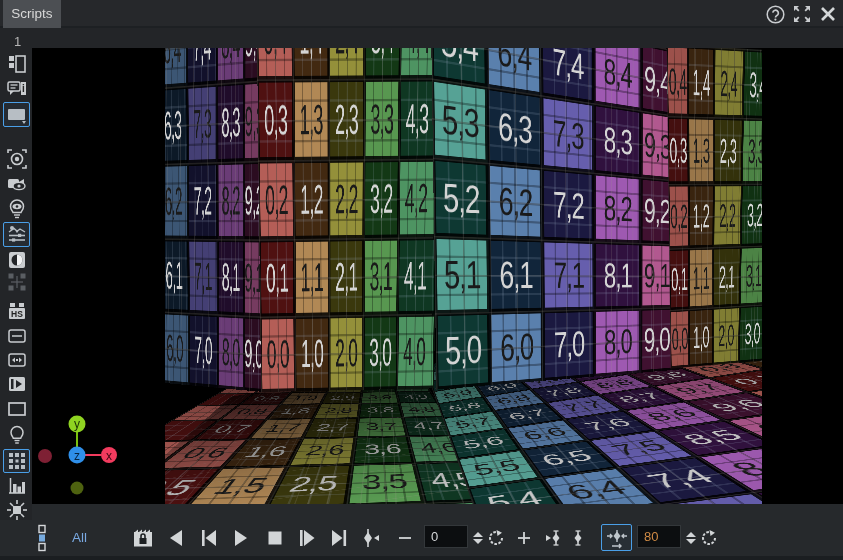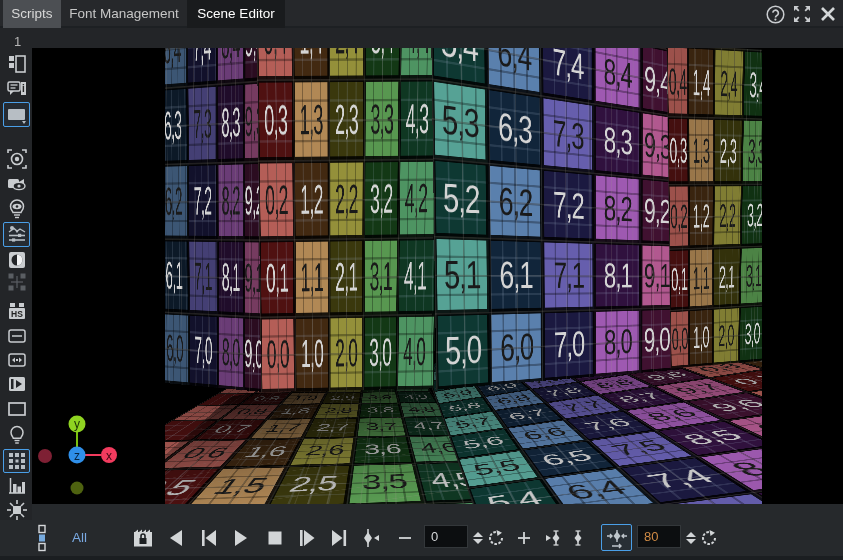--- a/index.html
+++ b/index.html
@@ -25,22 +25,20 @@
 .inp { position:absolute; background:#0c0e10; border:1px solid #33373a; color:#d5d7d9;
   font-size:13px; display:flex; align-items:center; z-index:46; }
 svg { display:block; }
 #page > svg { z-index:45; }
 #page > div.txt { z-index:45; }
 </style></head>
 <body>
 <div id="page">
 <div id="tabbar">
   <div class="tab" style="left:3px; width:58px; background:#4c4f53; color:#d8d8d8;">Scripts</div>
-  <div class="tab" style="left:64px; width:120px; color:#c6c6c6;">Font Management</div>
-  <div class="tab" style="left:187px; width:98px; background:#191b1d; color:#ffffff; height:30px;">Scene Editor</div>
   <svg style="position:absolute;left:766px;top:5px;" width="19" height="19" viewBox="0 0 19 19" fill="none">
         <circle cx="9.5" cy="9.5" r="8.3" stroke="#c9cccf" stroke-width="1.5"></circle>
         <path d="M6.8 7.6 a2.8 2.8 0 1 1 4.1 2.9 c-0.9 0.5-1.4 1-1.4 2" stroke="#c9cccf" stroke-width="1.7" fill="none"></path>
         <circle cx="9.4" cy="14.6" r="1.1" fill="#c9cccf"></circle>
       </svg>
       <svg style="position:absolute;left:793px;top:5px;" width="18" height="18" viewBox="0 0 18 18" fill="none">
         <g stroke="#c9cccf" stroke-width="1.8">
           <line x1="2.5" y1="2.5" x2="5.8" y2="5.8"></line>
           <line x1="12.2" y1="12.2" x2="15.5" y2="15.5"></line>
           <line x1="15.5" y1="2.5" x2="12.2" y2="5.8"></line>

